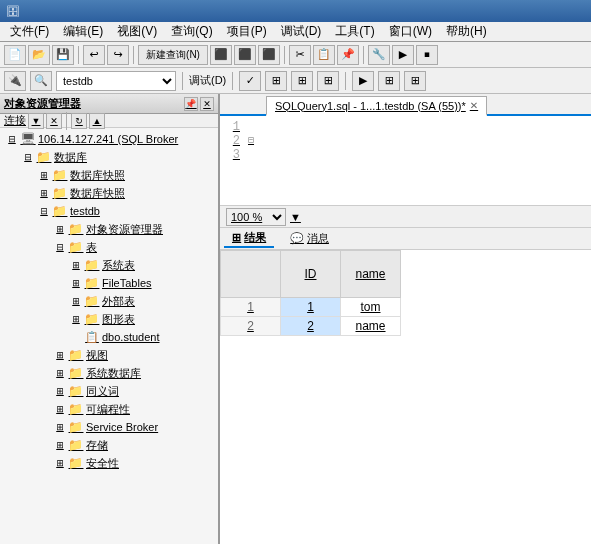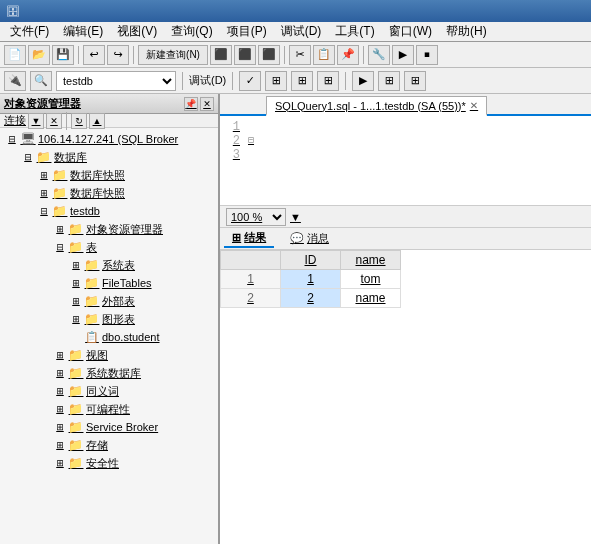--- a/index.html
+++ b/index.html
@@ -297,21 +297,21 @@
       overflow: auto;
       background: white;
     }
     .results-table {
       border-collapse: collapse;
       font-size: 12px;
     }
     .results-table th {
       background: #e8e8e8;
       border: 1px solid #ccc;
-      padding: 2px 8px;
+      padding: 16px 8px;
       font-weight: normal;
       text-align: center;
       min-width: 60px;
     }
     .results-table td {
       border: 1px solid #ddd;
       padding: 2px 8px;
       text-align: center;
     }
     .row-num-cell {

